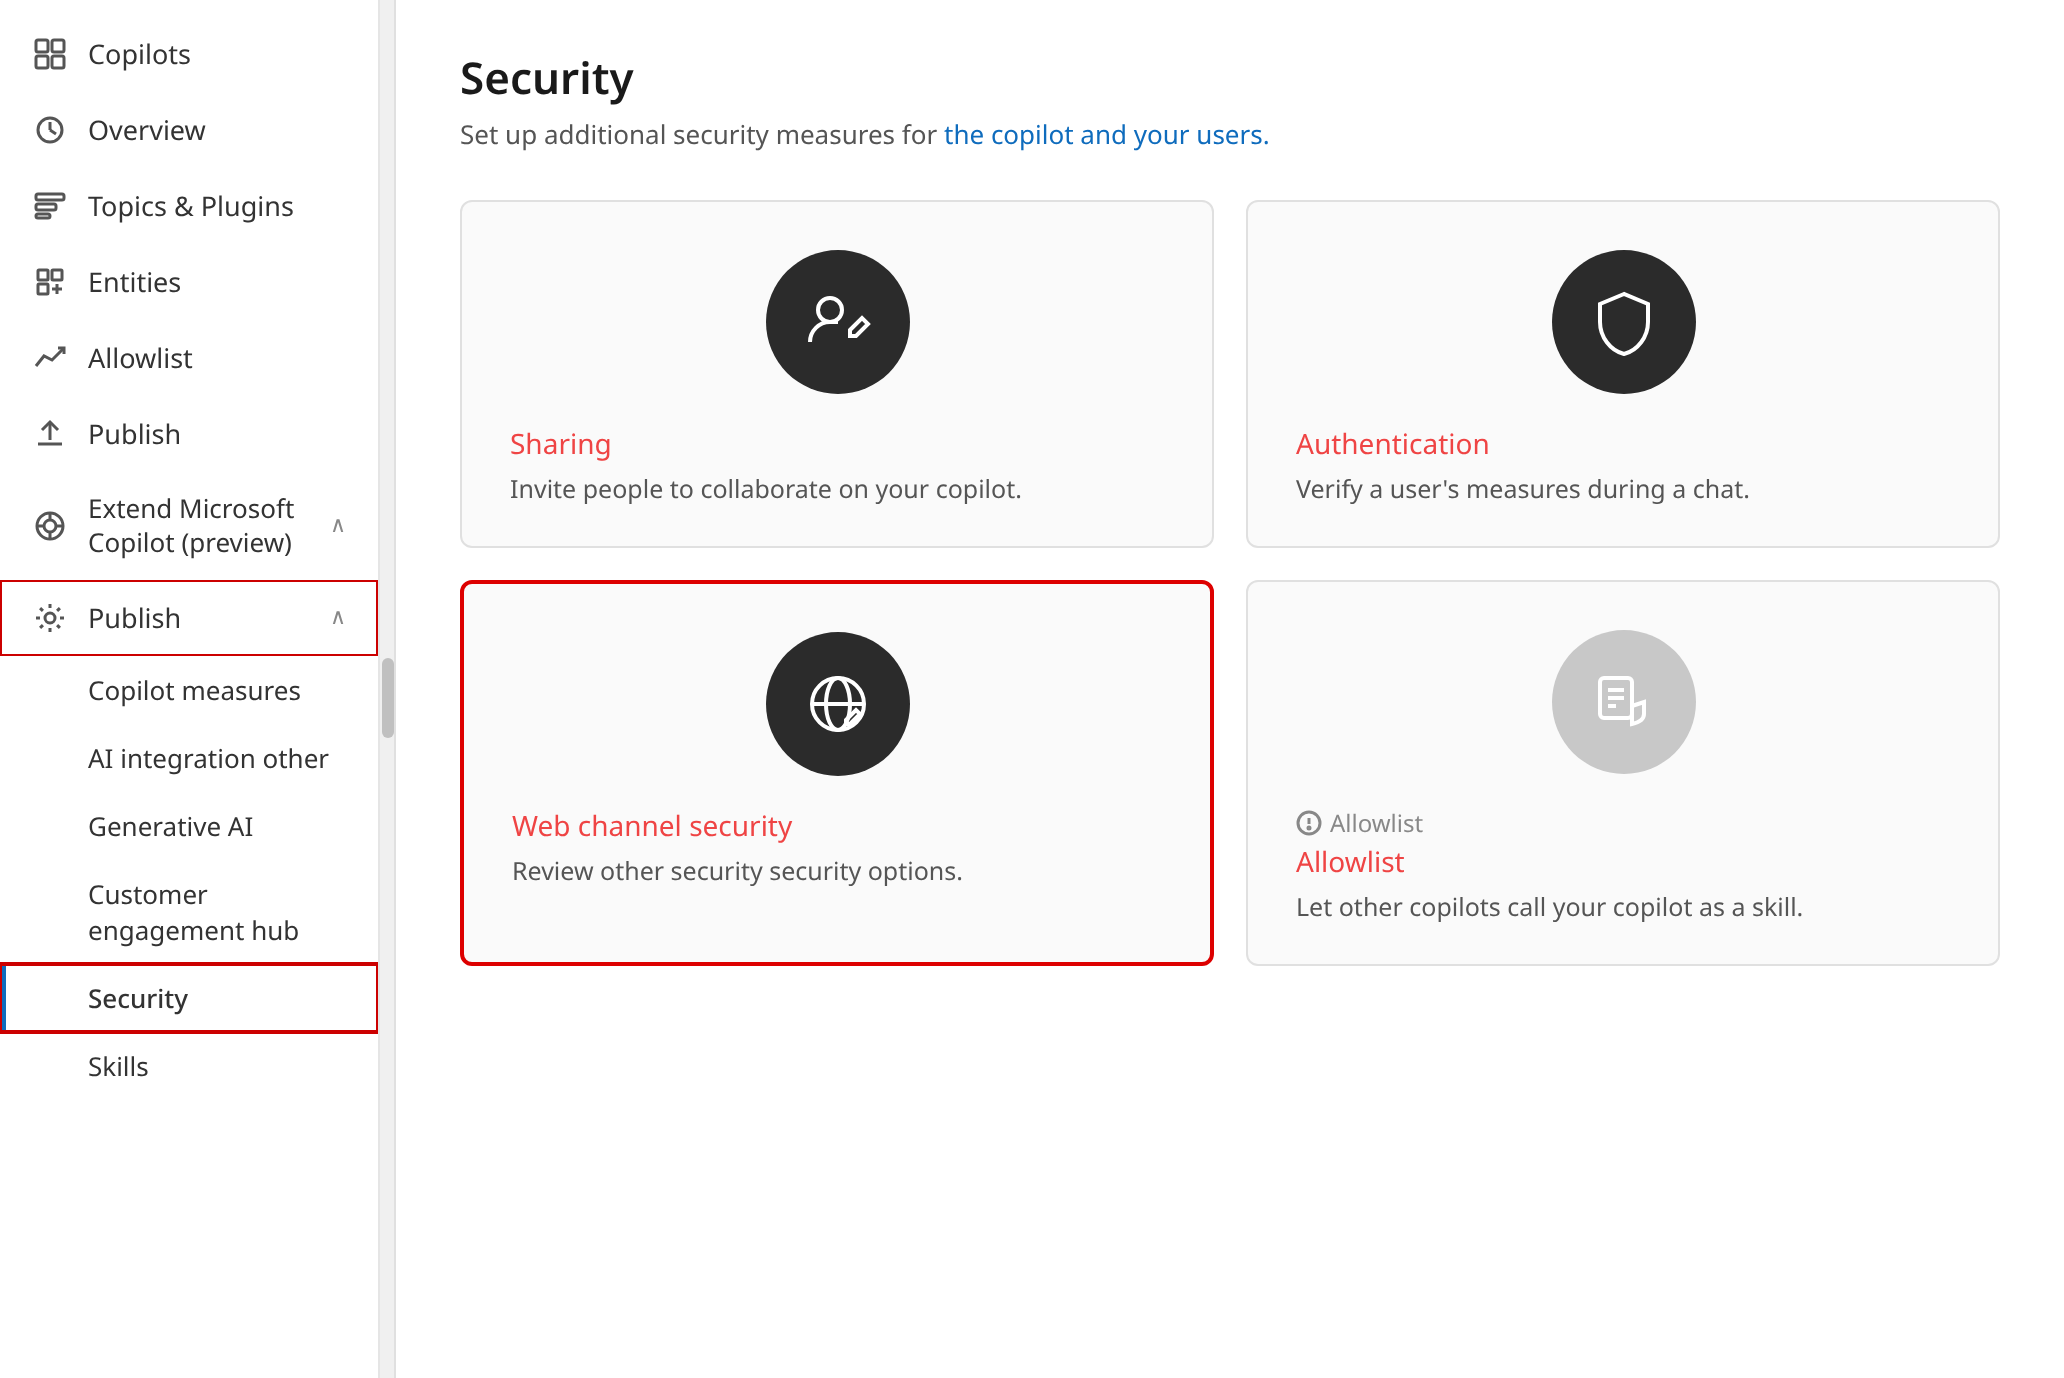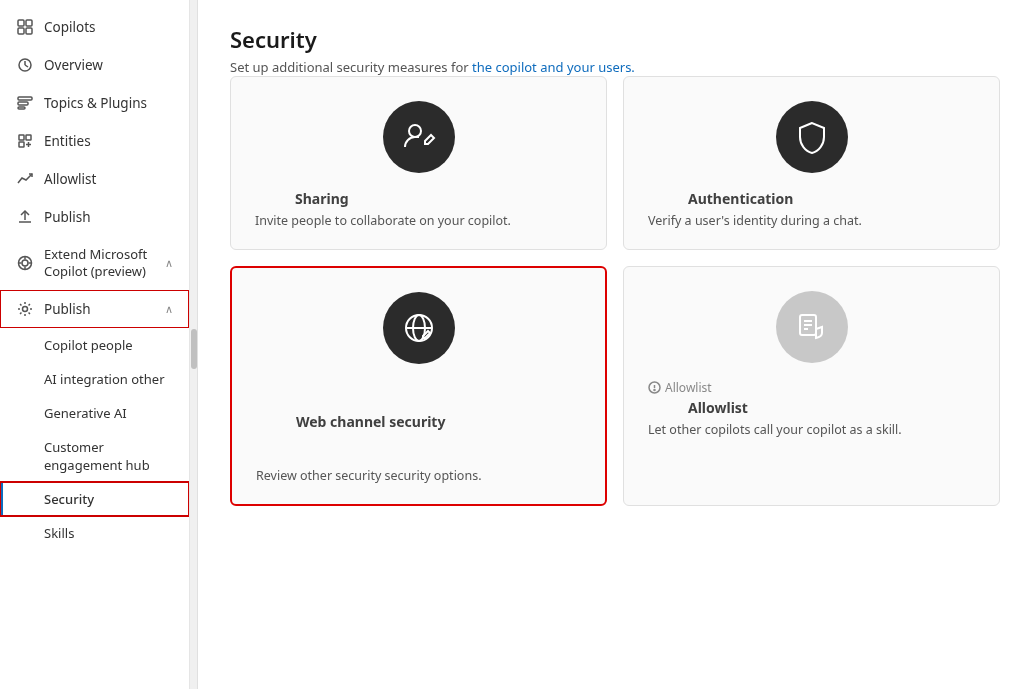--- a/index.html
+++ b/index.html
@@ -66,20 +66,21 @@
     }
     .page-title {
       font-size: 22px;
       font-weight: 600;
       color: #1a1a1a;
       margin-bottom: 4px;
     }
     .page-subtitle {
       font-size: 13px;
       color: #555;
+      margin-bottom: 24px;
     }
     .page-subtitle a { color: #0f6cbd; text-decoration: none; }
 
     
     .cards-grid {
       display: grid;
       grid-template-columns: 1fr 1fr;
       gap: 16px;
     }
     .card {
@@ -89,43 +90,41 @@
       background: #fafafa;
       cursor: pointer;
       display: flex;
       flex-direction: column;
       align-items: flex-start;
       min-height: 160px;
     }
     .card.highlighted {
       border: 2px solid #d00;
       background: #fafafa;
-      gap: 32px;
     }
     .card-icon-circle {
       width: 72px;
       height: 72px;
       border-radius: 50%;
       background: #2b2b2b;
       display: flex;
       align-items: center;
       justify-content: center;
       margin-bottom: 16px;
       align-self: center;
     }
     .card-icon-circle.light {
       background: #c8c8c8;
     }
     .card-icon-circle svg { color: #fff; }
     .card-title {
       font-size: 14px;
-      font-weight: 700;
-      color: #404040;
+      font-weight: 400;
+      color: #ef4444;
       margin-bottom: 4px;
-      margin-left: 40px;
     }
     .card-desc {
       font-size: 12.5px;
       color: #555;
       text-align: right;
     }
   </style>
 </head>
 <body>
 
@@ -218,21 +217,21 @@
       <svg width="16" height="16" viewBox="0 0 16 16" fill="none" stroke="currentColor" stroke-width="1.5">
         <circle cx="8" cy="8" r="2.5"></circle>
         <path d="M8 1v2M8 13v2M1 8h2M13 8h2M3.05 3.05l1.41 1.41M11.54 11.54l1.41 1.41M3.05 12.95l1.41-1.41M11.54 4.46l1.41-1.41"></path>
       </svg>
     </span>
     <span>Publish</span>
     <span class="chevron">∧</span>
   </div>
 
   <div class="sidebar-sub-item">
-    <span>Copilot people</span>
+    <span>Copilot measures</span>
   </div>
   <div class="sidebar-sub-item">
     <span>AI integration other</span>
   </div>
   <div class="sidebar-sub-item">
     <span>Generative AI</span>
   </div>
   <div class="sidebar-sub-item">
     <span>Customer engagement hub</span>
   </div>
@@ -269,21 +268,21 @@
       <div class="card-desc">Invite people to collaborate on your copilot.</div>
     </div>
 
     <div class="card">
       <div class="card-icon-circle">
         <svg width="36" height="36" viewBox="0 0 36 36" fill="none" stroke="white" stroke-width="2">
           <path d="M18 4L6 9v9c0 7.4 5.1 14.3 12 16 6.9-1.7 12-8.6 12-16V9L18 4z"></path>
         </svg>
       </div>
       <div class="card-title">Authentication</div>
-      <div class="card-desc">Verify a user's identity during a chat.</div>
+      <div class="card-desc">Verify a user's measures during a chat.</div>
     </div>
 
     <div class="card highlighted">
       <div class="card-icon-circle">
         <svg width="36" height="36" viewBox="0 0 36 36" fill="none" stroke="white" stroke-width="2">
           <circle cx="18" cy="18" r="13"></circle>
           <ellipse cx="18" cy="18" rx="6" ry="13"></ellipse>
           <line x1="5" y1="18" x2="31" y2="18"></line>
           <path d="M22 26l5-5 2 2-5 5h-2v-2z"></path>
         </svg>

